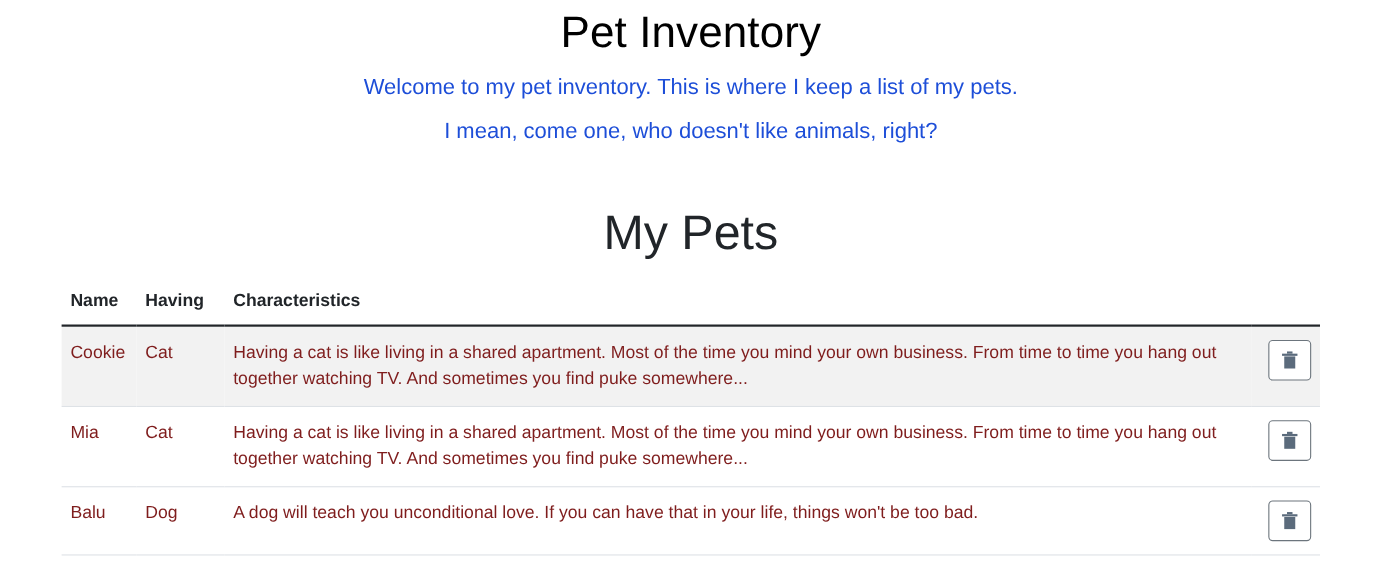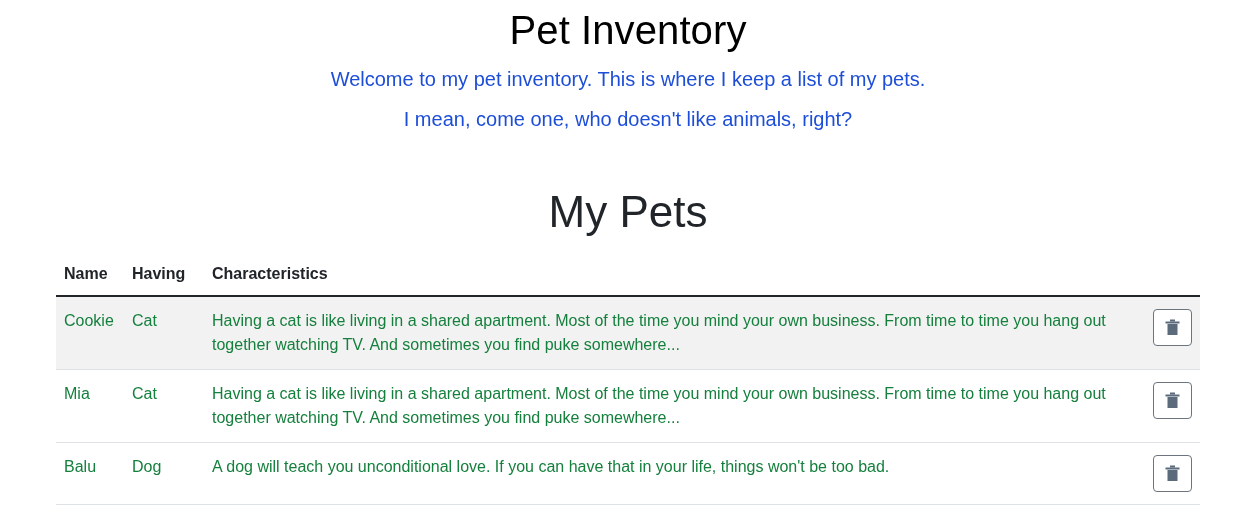--- a/index.html
+++ b/index.html
@@ -77,21 +77,21 @@
     padding: 0 8px 9px 8px;
     border-bottom: 2px solid #212529;
     vertical-align: bottom;
     color: #212529;
     white-space: nowrap;
   }
   table.pet-table tbody td {
     padding: 12px 8px;
     border-top: 1px solid #dee2e6;
     vertical-align: top;
-    color: #15803d;
+    color: #7f1d1d;
     line-height: 24px;
   }
   table.pet-table tbody tr:first-child td {
     border-top: none;
   }
   table.pet-table tbody tr.striped td {
     background: #f2f2f2;
   }
   table.pet-table tbody tr:last-child td {
     border-bottom: 1px solid #dee2e6;

